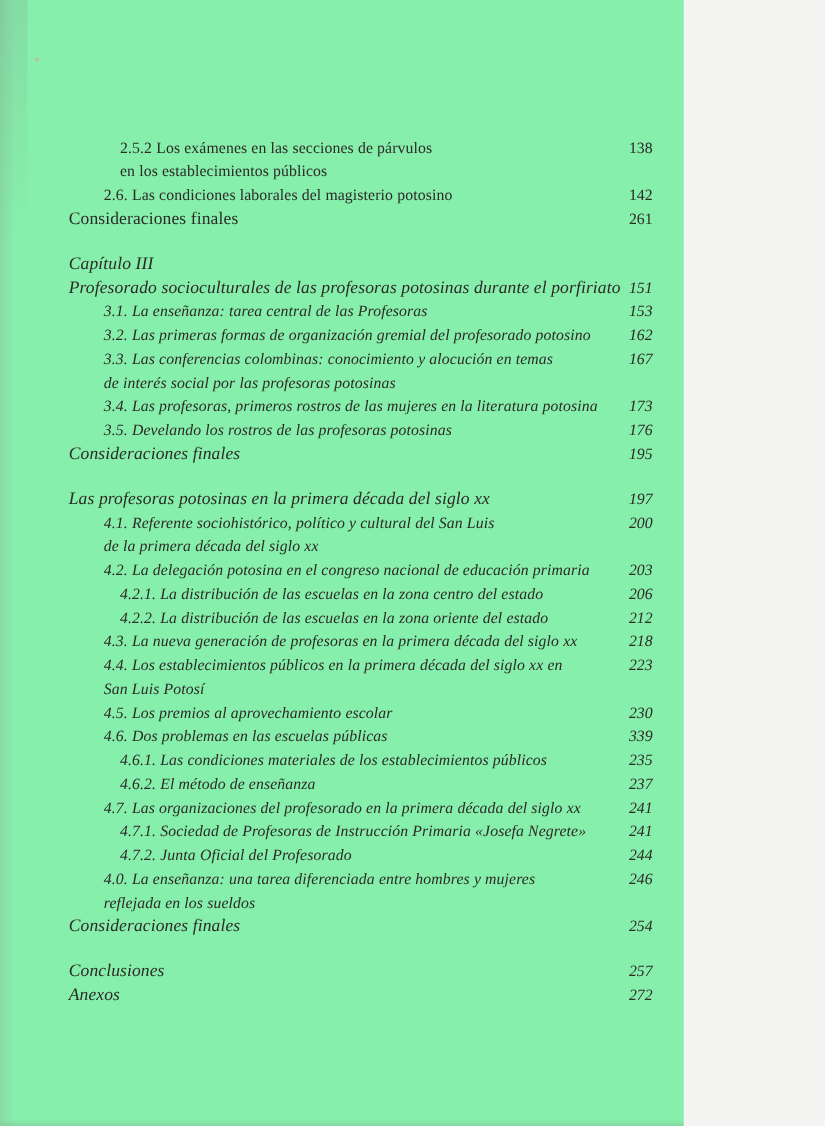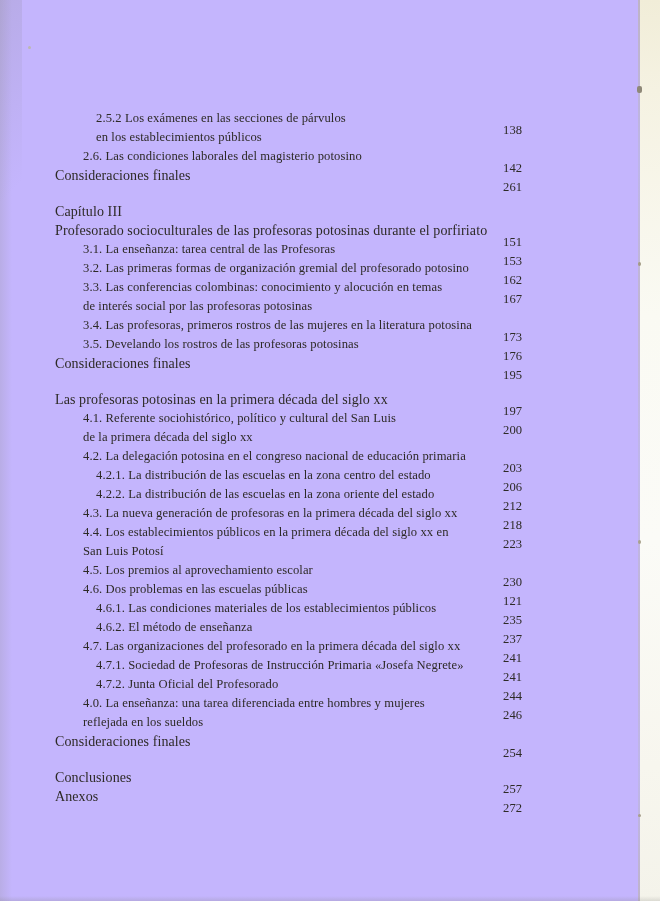--- a/index.html
+++ b/index.html
@@ -2,23 +2,23 @@
 <html><head>
 <meta charset="utf-8">
 <style>
   html, body {
     margin: 0;
     padding: 0;
     background: #f4f4f2;
   }
   .page {
     position: relative;
-    width: 660px;
+    width: 547px;
     height: 901px;
-    background: #c4b5fd;
+    background: #86efac;
     overflow: hidden;
     font-family: "Liberation Serif", "DejaVu Serif", serif;
     color: #2d2a26;
   }
   
   .edge-shadow-left {
     position: absolute;
     left: 0; top: 0;
     width: 12px; height: 100%;
     background: linear-gradient(to right, rgba(140,140,136,0.20), rgba(140,140,136,0.0));
@@ -67,35 +67,35 @@
   .speck-d { left: 638px; top: 814px; width: 3px; height: 3px; background: #a8a18d; }
   .speck-e { left: 28px;  top: 46px;  width: 3px; height: 3px; background: #bcb9b0; }
 
   
   .toc {
     position: absolute;
     left: 55px;
     top: 109px;
     width: 467px;
   }
-  .toc-section + .toc-section { margin-top: 17px; }
+  .toc-section + .toc-section { margin-top: 17px; font-style: italic; }
   .toc-section:nth-child(4) { }
   .toc-row {
     position: relative;
     height: 19px;
     line-height: 19px;
     white-space: nowrap;
   }
   .toc-title { letter-spacing: 0.1px; }
   .level-0 { padding-left: 0;    font-size: 14px;   }
   .level-2 { padding-left: 28px; font-size: 12.6px; }
   .level-3 { padding-left: 41px; font-size: 12.6px; }
   .toc-page {
     position: absolute;
-    right: 0; top: 12px;
+    right: 0; top: 0;
     font-size: 12.6px;
     line-height: 19px;
     text-align: right;
   }
 </style>
 </head>
 <body>
 
 <div class="page">
   <div class="toc">
@@ -120,21 +120,21 @@
         <div class="toc-row level-0"><span class="toc-title">Las profesoras potosinas en la primera década del siglo xx</span><span class="toc-page">197</span></div>
         <div class="toc-row level-2"><span class="toc-title">4.1. Referente sociohistórico, político y cultural del San Luis</span><span class="toc-page">200</span></div>
         <div class="toc-row level-2 cont"><span class="toc-title">de la primera década del siglo xx</span></div>
         <div class="toc-row level-2"><span class="toc-title">4.2. La delegación potosina en el congreso nacional de educación primaria</span><span class="toc-page">203</span></div>
         <div class="toc-row level-3"><span class="toc-title">4.2.1. La distribución de las escuelas en la zona centro del estado</span><span class="toc-page">206</span></div>
         <div class="toc-row level-3"><span class="toc-title">4.2.2. La distribución de las escuelas en la zona oriente del estado</span><span class="toc-page">212</span></div>
         <div class="toc-row level-2"><span class="toc-title">4.3. La nueva generación de profesoras en la primera década del siglo xx</span><span class="toc-page">218</span></div>
         <div class="toc-row level-2"><span class="toc-title">4.4. Los establecimientos públicos en la primera década del siglo xx en</span><span class="toc-page">223</span></div>
         <div class="toc-row level-2 cont"><span class="toc-title">San Luis Potosí</span></div>
         <div class="toc-row level-2"><span class="toc-title">4.5. Los premios al aprovechamiento escolar</span><span class="toc-page">230</span></div>
-        <div class="toc-row level-2"><span class="toc-title">4.6. Dos problemas en las escuelas públicas</span><span class="toc-page">121</span></div>
+        <div class="toc-row level-2"><span class="toc-title">4.6. Dos problemas en las escuelas públicas</span><span class="toc-page">339</span></div>
         <div class="toc-row level-3"><span class="toc-title">4.6.1. Las condiciones materiales de los establecimientos públicos</span><span class="toc-page">235</span></div>
         <div class="toc-row level-3"><span class="toc-title">4.6.2. El método de enseñanza</span><span class="toc-page">237</span></div>
         <div class="toc-row level-2"><span class="toc-title">4.7. Las organizaciones del profesorado en la primera década del siglo xx</span><span class="toc-page">241</span></div>
         <div class="toc-row level-3"><span class="toc-title">4.7.1. Sociedad de Profesoras de Instrucción Primaria «Josefa Negrete»</span><span class="toc-page">241</span></div>
         <div class="toc-row level-3"><span class="toc-title">4.7.2. Junta Oficial del Profesorado</span><span class="toc-page">244</span></div>
         <div class="toc-row level-2"><span class="toc-title">4.0. La enseñanza: una tarea diferenciada entre hombres y mujeres</span><span class="toc-page">246</span></div>
         <div class="toc-row level-2 cont"><span class="toc-title">reflejada en los sueldos</span></div>
         <div class="toc-row level-0"><span class="toc-title">Consideraciones finales</span><span class="toc-page">254</span></div>
       </div>
       <div class="toc-section">

